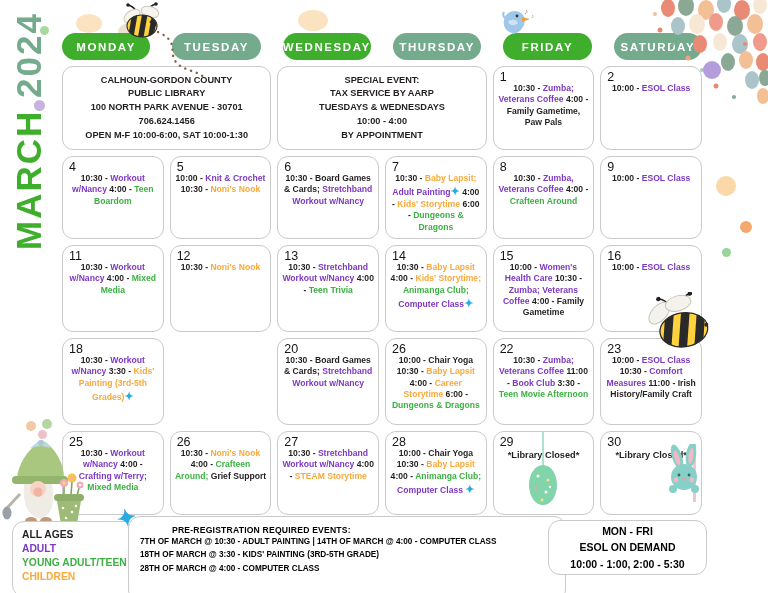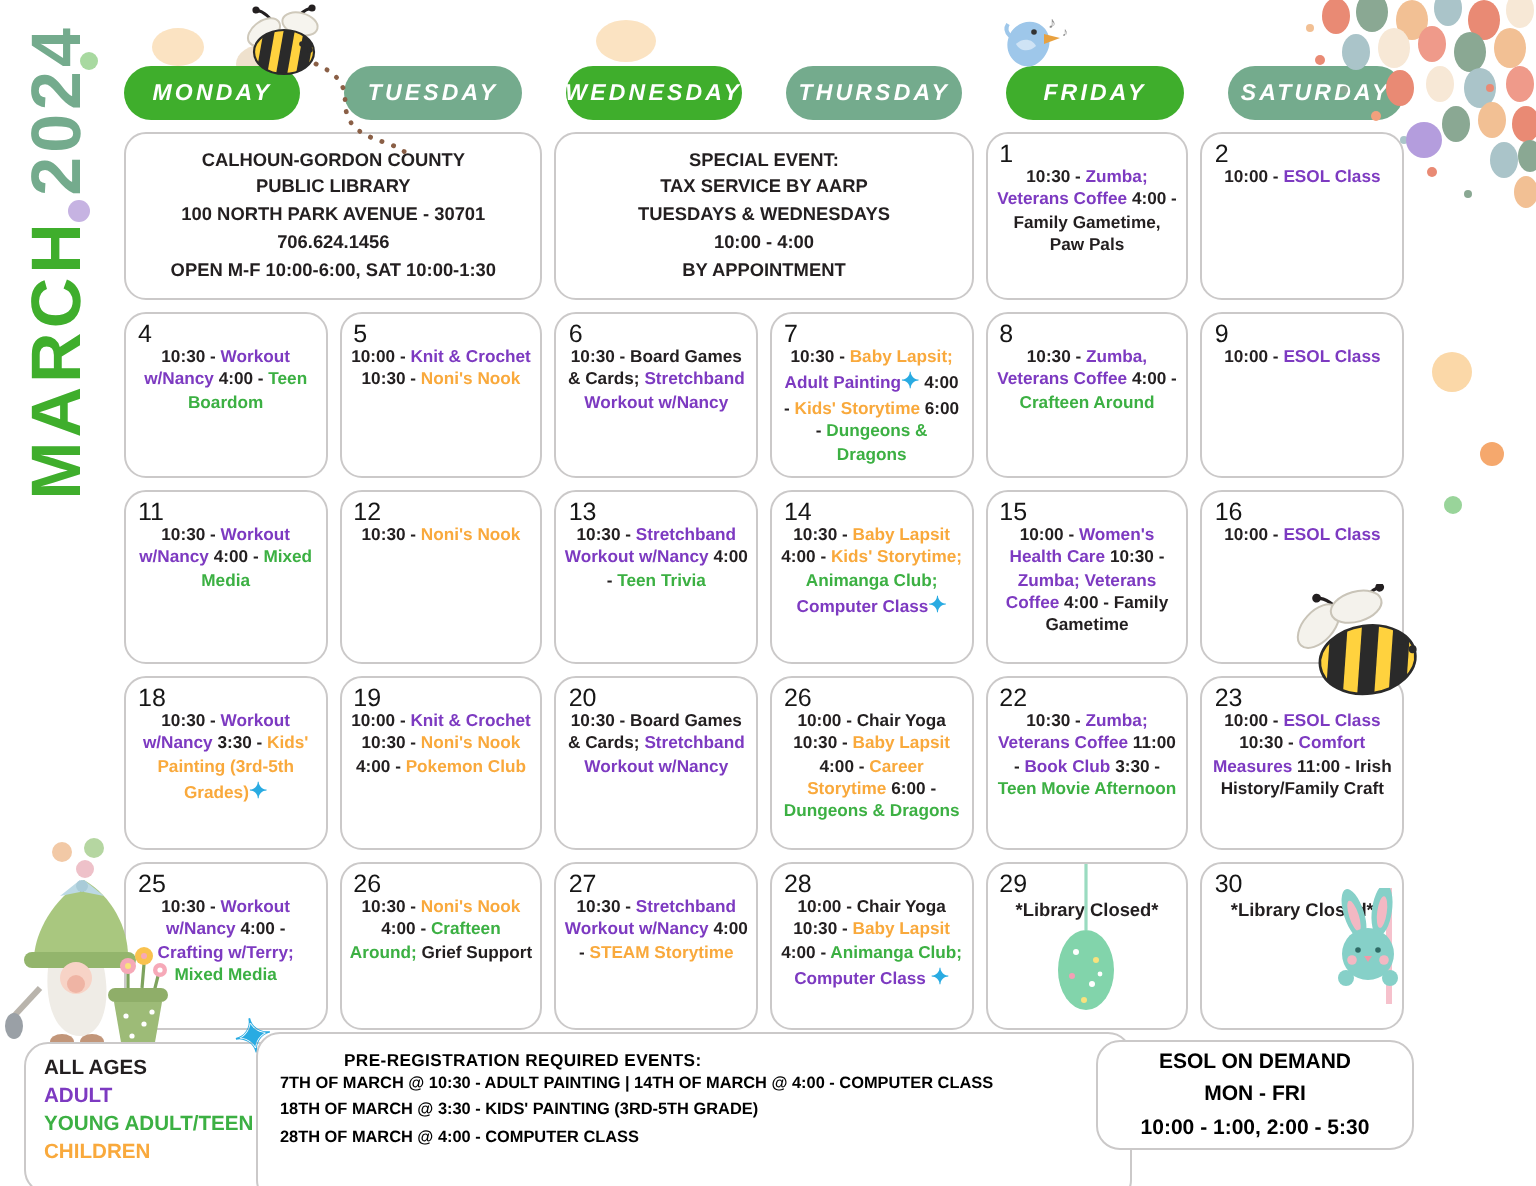--- a/index.html
+++ b/index.html
@@ -14,21 +14,21 @@
   
   .vtitle{position:absolute;left:2px;top:6px;height:250px;width:54px;
           display:flex;align-items:center;justify-content:center;}
   .vtitle .txt{writing-mode:vertical-rl;transform:rotate(180deg);
                font-weight:bold;font-size:35px;letter-spacing:2px;white-space:nowrap;}
   .vtitle .month{color:var(--bright);}
   .vtitle .year{color:var(--sage);}
   .tdot{position:absolute;border-radius:50%;}
 
   
-  .headers{position:absolute;left:62px;top:33px;width:640px;display:flex;gap:22px;font-style:italic;}
+  .headers{position:absolute;left:62px;top:33px;width:640px;display:flex;gap:22px;}
   .pill{flex:1;height:27px;border-radius:14px;color:#fff;display:flex;align-items:center;
         justify-content:center;font-size:11.5px;font-weight:bold;letter-spacing:1.6px;}
   .pill.bright{background:var(--bright);}
   .pill.sage{background:var(--sage);}
 
   
   .grid{position:absolute;left:62px;top:66px;width:640px;display:grid;
         grid-template-columns:repeat(6,1fr);grid-template-rows:84px 83px 87px 87px 84px;gap:6px;}
   .cell{position:relative;background:#fff;border:1.4px solid #cbc9c9;border-radius:11px;
         padding:3px 4px;font-size:8.6px;font-weight:bold;line-height:1.32;text-align:center;
@@ -146,24 +146,20 @@
         <span class="daynum">15</span>
         <div class="ev"><span class="k">10:00 - </span><span class="p">Women's Health Care </span><span class="k">10:30 - </span><span class="p">Zumba; Veterans Coffee </span><span class="k">4:00 - Family Gametime</span></div>
       </div>
       <div class="cell" style="grid-area: 3 / 6;">
         <span class="daynum">16</span>
         <div class="ev"><span class="k">10:00 -  </span><span class="p">ESOL Class</span></div>
       </div>
       <div class="cell" style="grid-area: 4 / 1;">
         <span class="daynum">18</span>
         <div class="ev"><span class="k">10:30 - </span><span class="p">Workout w/Nancy </span><span class="k">3:30 - </span><span class="o">Kids' Painting (3rd-5th Grades)</span><span class="s">✦</span></div>
-      </div>
-      <div class="cell" style="grid-area: 4 / 2;">
-        <span class="daynum">19</span>
-        <div class="ev"><span class="k">10:00 - </span><span class="p">Knit &amp; Crochet </span><span class="k">10:30 - </span><span class="o">Noni's Nook </span><span class="k">4:00 - </span><span class="o">Pokemon Club</span></div>
       </div>
       <div class="cell" style="grid-area: 4 / 3;">
         <span class="daynum">20</span>
         <div class="ev"><span class="k">10:30 - Board Games &amp; Cards; </span><span class="p">Stretchband Workout w/Nancy</span></div>
       </div>
       <div class="cell" style="grid-area: 4 / 4;">
         <span class="daynum">26</span>
         <div class="ev"><span class="k">10:00 - Chair Yoga 10:30 - </span><span class="o">Baby Lapsit </span><span class="k">4:00 - </span><span class="o">Career Storytime </span><span class="k">6:00 - </span><span class="g">Dungeons &amp; Dragons</span></div>
       </div>
       <div class="cell" style="grid-area: 4 / 5;">
@@ -363,18 +359,18 @@
   <div class="bbox prereg">
     <div class="t">PRE-REGISTRATION REQUIRED EVENTS:</div>
     <div>
         <div class="ln">7TH OF MARCH @ 10:30 - ADULT PAINTING |  14TH OF MARCH @ 4:00 - COMPUTER CLASS</div>
         <div class="ln">18TH OF MARCH @ 3:30 - KIDS' PAINTING (3RD-5TH GRADE)</div>
         <div class="ln">28TH OF MARCH @ 4:00 - COMPUTER CLASS</div>
       </div>
   </div>
 
   <div class="bbox esol">
+    <div>MON - FRI</div>
     <div>ESOL ON DEMAND</div>
-    <div>MON - FRI</div>
     <div>10:00 - 1:00, 2:00 - 5:30</div>
   </div>
 
 </div>
 
 </body></html>

